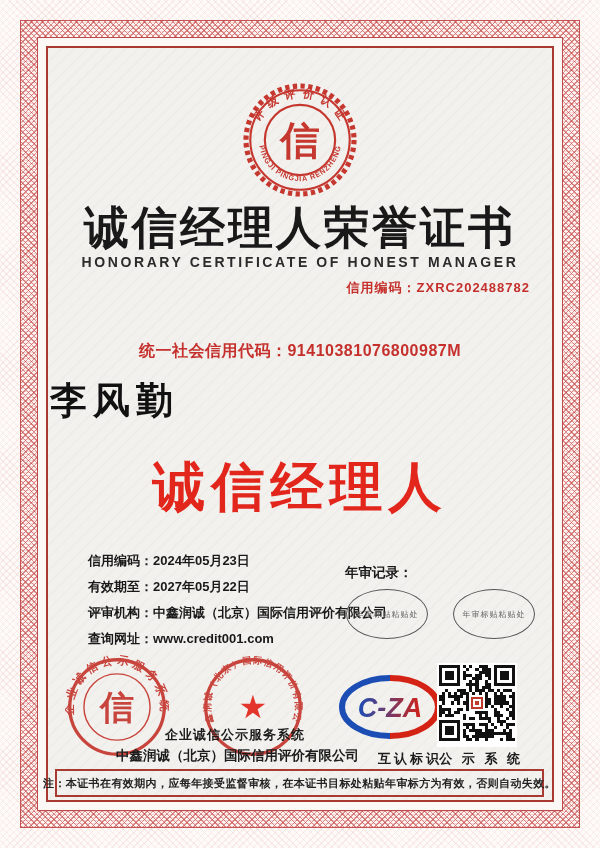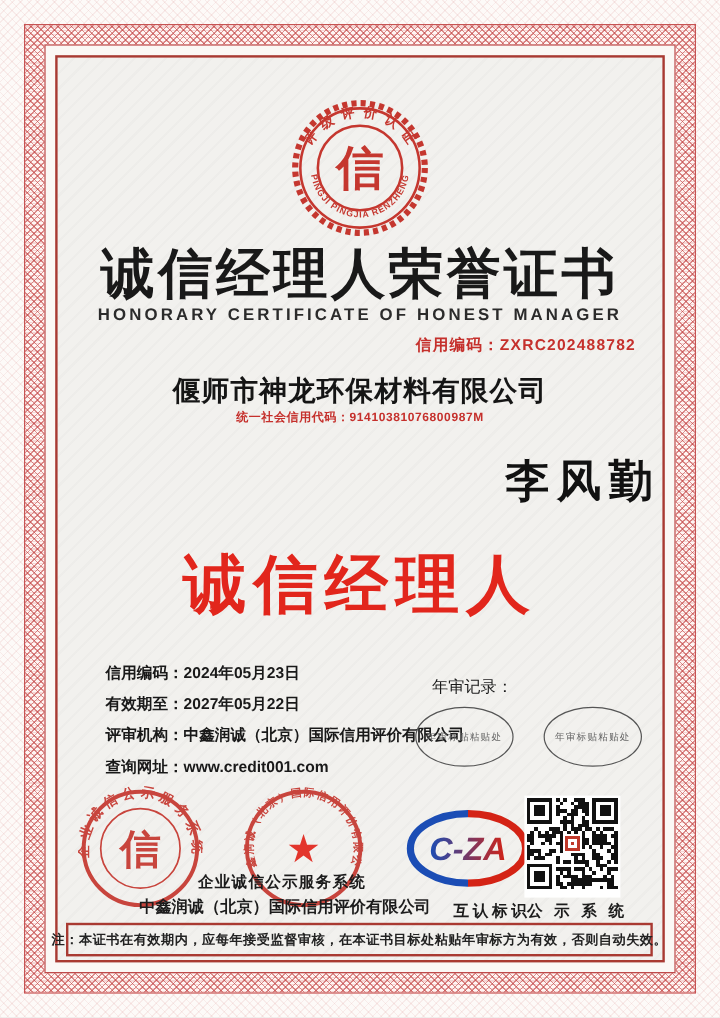--- a/index.html
+++ b/index.html
@@ -22,26 +22,26 @@
       #f2f1ee;}
   .content{position:absolute;inset:50px;}
   .abs{position:absolute;}
   
   .title{left:0;right:0;top:148px;text-align:center;font-size:45px;font-weight:bold;
     color:#191919;letter-spacing:3px;font-family:"Liberation Sans",sans-serif;}
   .subtitle{left:0;right:0;top:204px;text-align:center;font-size:14px;font-weight:bold;
     color:#2b2b2b;letter-spacing:2.6px;}
   .creditline{right:20px;top:229px;font-size:13px;font-weight:bold;color:#c5302c;letter-spacing:1px;}
   .company{left:0;right:0;top:260px;text-align:center;font-size:23px;font-weight:bold;color:#151515;letter-spacing:1px;}
-  .uscc{left:0;right:0;top:291px;text-align:center;font-size:10px;font-weight:bold;color:#c5302c;letter-spacing:.5px;}
-  .pname{left:0;right:0;top:326px;text-align:right;font-size:37px;font-weight:bold;color:#111;letter-spacing:6px;}
+  .uscc{left:0;right:0;top:291px;text-align:center;font-size:16px;font-weight:bold;color:#c5302c;letter-spacing:.5px;}
+  .pname{left:0;right:0;top:326px;text-align:left;font-size:37px;font-weight:bold;color:#111;letter-spacing:6px;}
   .honor{left:0;right:0;top:384px;text-align:center;font-size:53px;font-weight:bold;color:#e2261c;
     letter-spacing:6px;font-family:"Liberation Serif",serif;margin-top:18px;}
   .infoblock{left:38px;top:498px;font-size:13px;font-weight:bold;color:#191919;line-height:26px;white-space:nowrap;}
-  .annual-label{left:310px;top:514px;font-size:13.5px;font-weight:normal;color:#191919;}
+  .annual-label{left:295px;top:514px;font-size:13.5px;font-weight:bold;color:#191919;}
   .sticker{width:80px;height:48px;border:1.5px solid #555;border-radius:50%;
     display:flex;align-items:center;justify-content:center;font-size:8px;color:#666;letter-spacing:1px;background:transparent;}
   .issuer1{left:10px;width:350px;top:676px;text-align:center;font-size:13px;font-weight:bold;color:#1c1c1c;letter-spacing:1px;}
   .issuer2{left:0px;width:375px;top:697px;text-align:center;font-size:13.5px;font-weight:bold;color:#1c1c1c;}
   .mark-label{font-size:13px;font-weight:bold;color:#1c1c1c;letter-spacing:3px;text-align:right;}
   .notebox{left:5px;right:6px;top:719px;height:24px;border:2px solid #a93a32;
     display:flex;align-items:center;justify-content:center;font-size:11px;font-weight:bold;
     color:#222;letter-spacing:.4px;white-space:nowrap;}
   .qrbox{background:#fff;padding:2px;}
 </style>
@@ -69,21 +69,20 @@
       <text font-size="8.5" font-weight="bold" fill="#c5372f" letter-spacing="1">
         <textPath href="#arcBot" startOffset="50%" text-anchor="middle">PINGJI PINGJIA RENZHENG</textPath>
       </text>
       <text x="70" y="86" font-size="46" font-weight="bold" fill="#c5372f" text-anchor="middle">信</text>
     </svg>
 
     <div class="abs title">诚信经理人荣誉证书</div>
     <div class="abs subtitle">HONORARY CERTIFICATE OF HONEST MANAGER</div>
     <div class="abs creditline">信用编码：ZXRC202488782</div>
 
-    <div class="abs company">偃师市神龙环保材料有限公司</div>
     <div class="abs uscc">统一社会信用代码：91410381076800987M</div>
     <div class="abs pname">李风勤</div>
     <div class="abs honor">诚信经理人</div>
 
     <div class="abs infoblock">
       <div><span>信用编码：</span><span>2024年05月23日</span></div>
       <div><span>有效期至：</span><span>2027年05月22日</span></div>
       <div><span>评审机构：</span><span>中鑫润诚（北京）国际信用评价有限公司</span></div>
       <div><span>查询网址：</span><span>www.credit001.com</span></div>
     </div>

